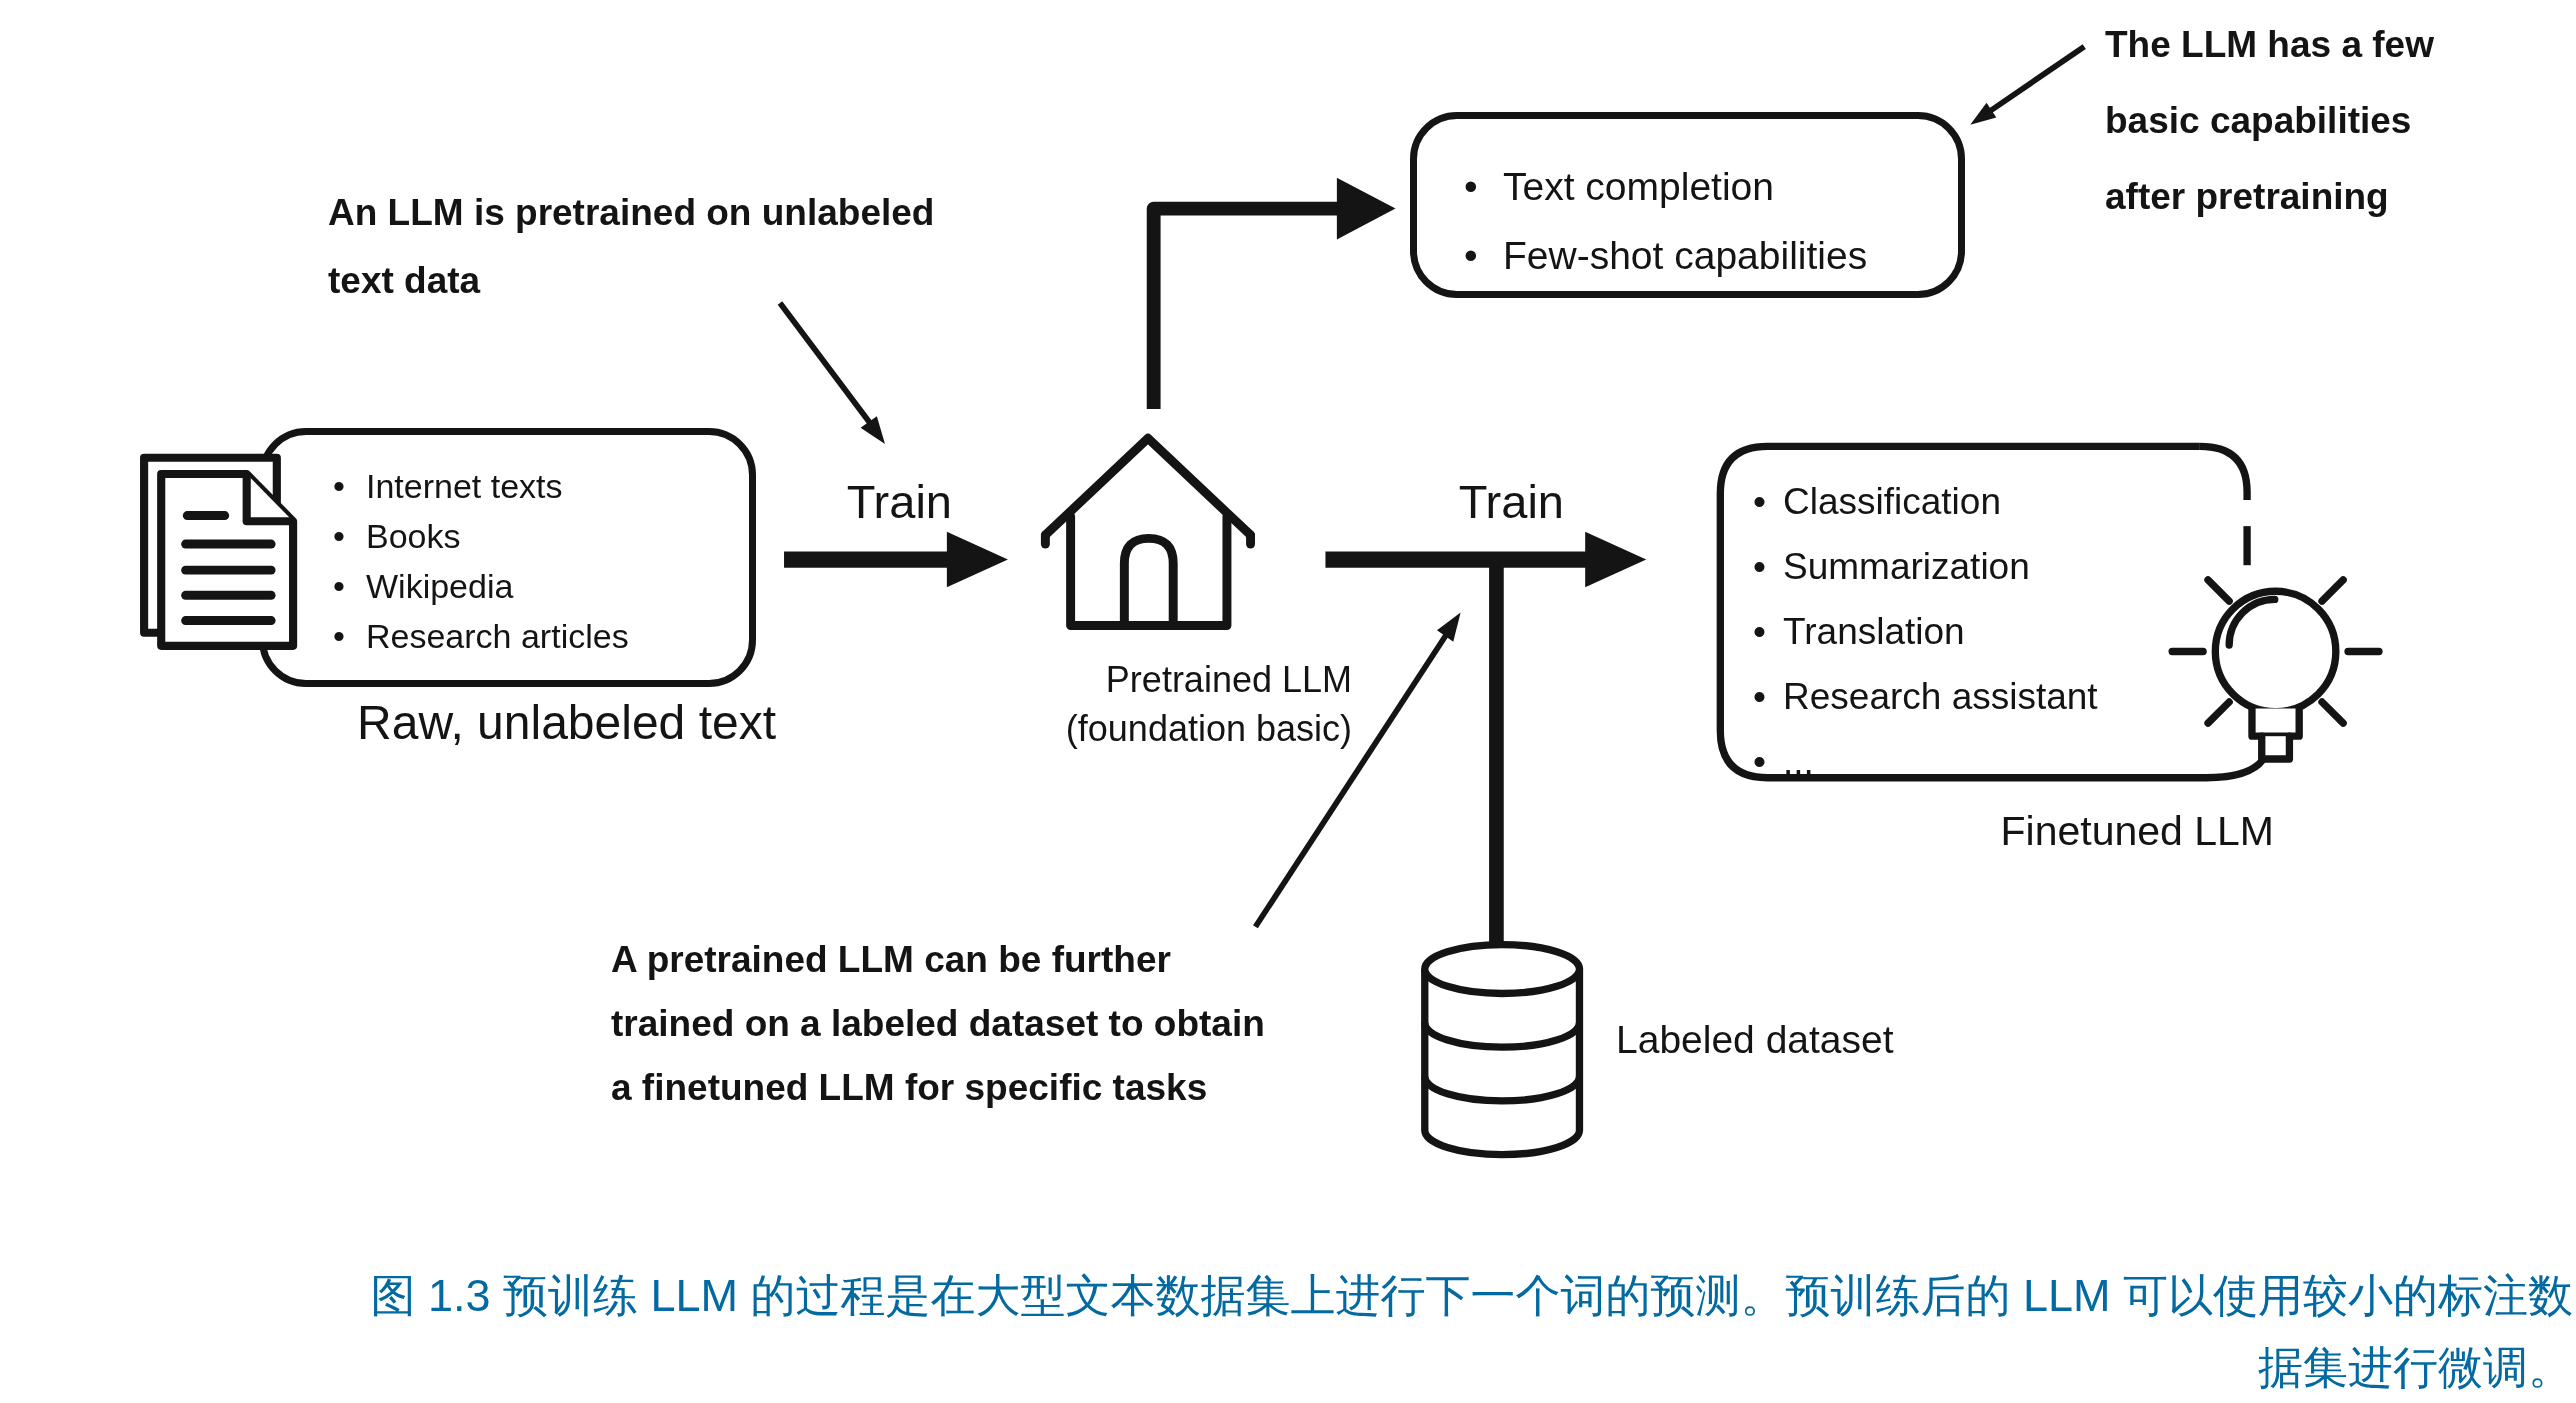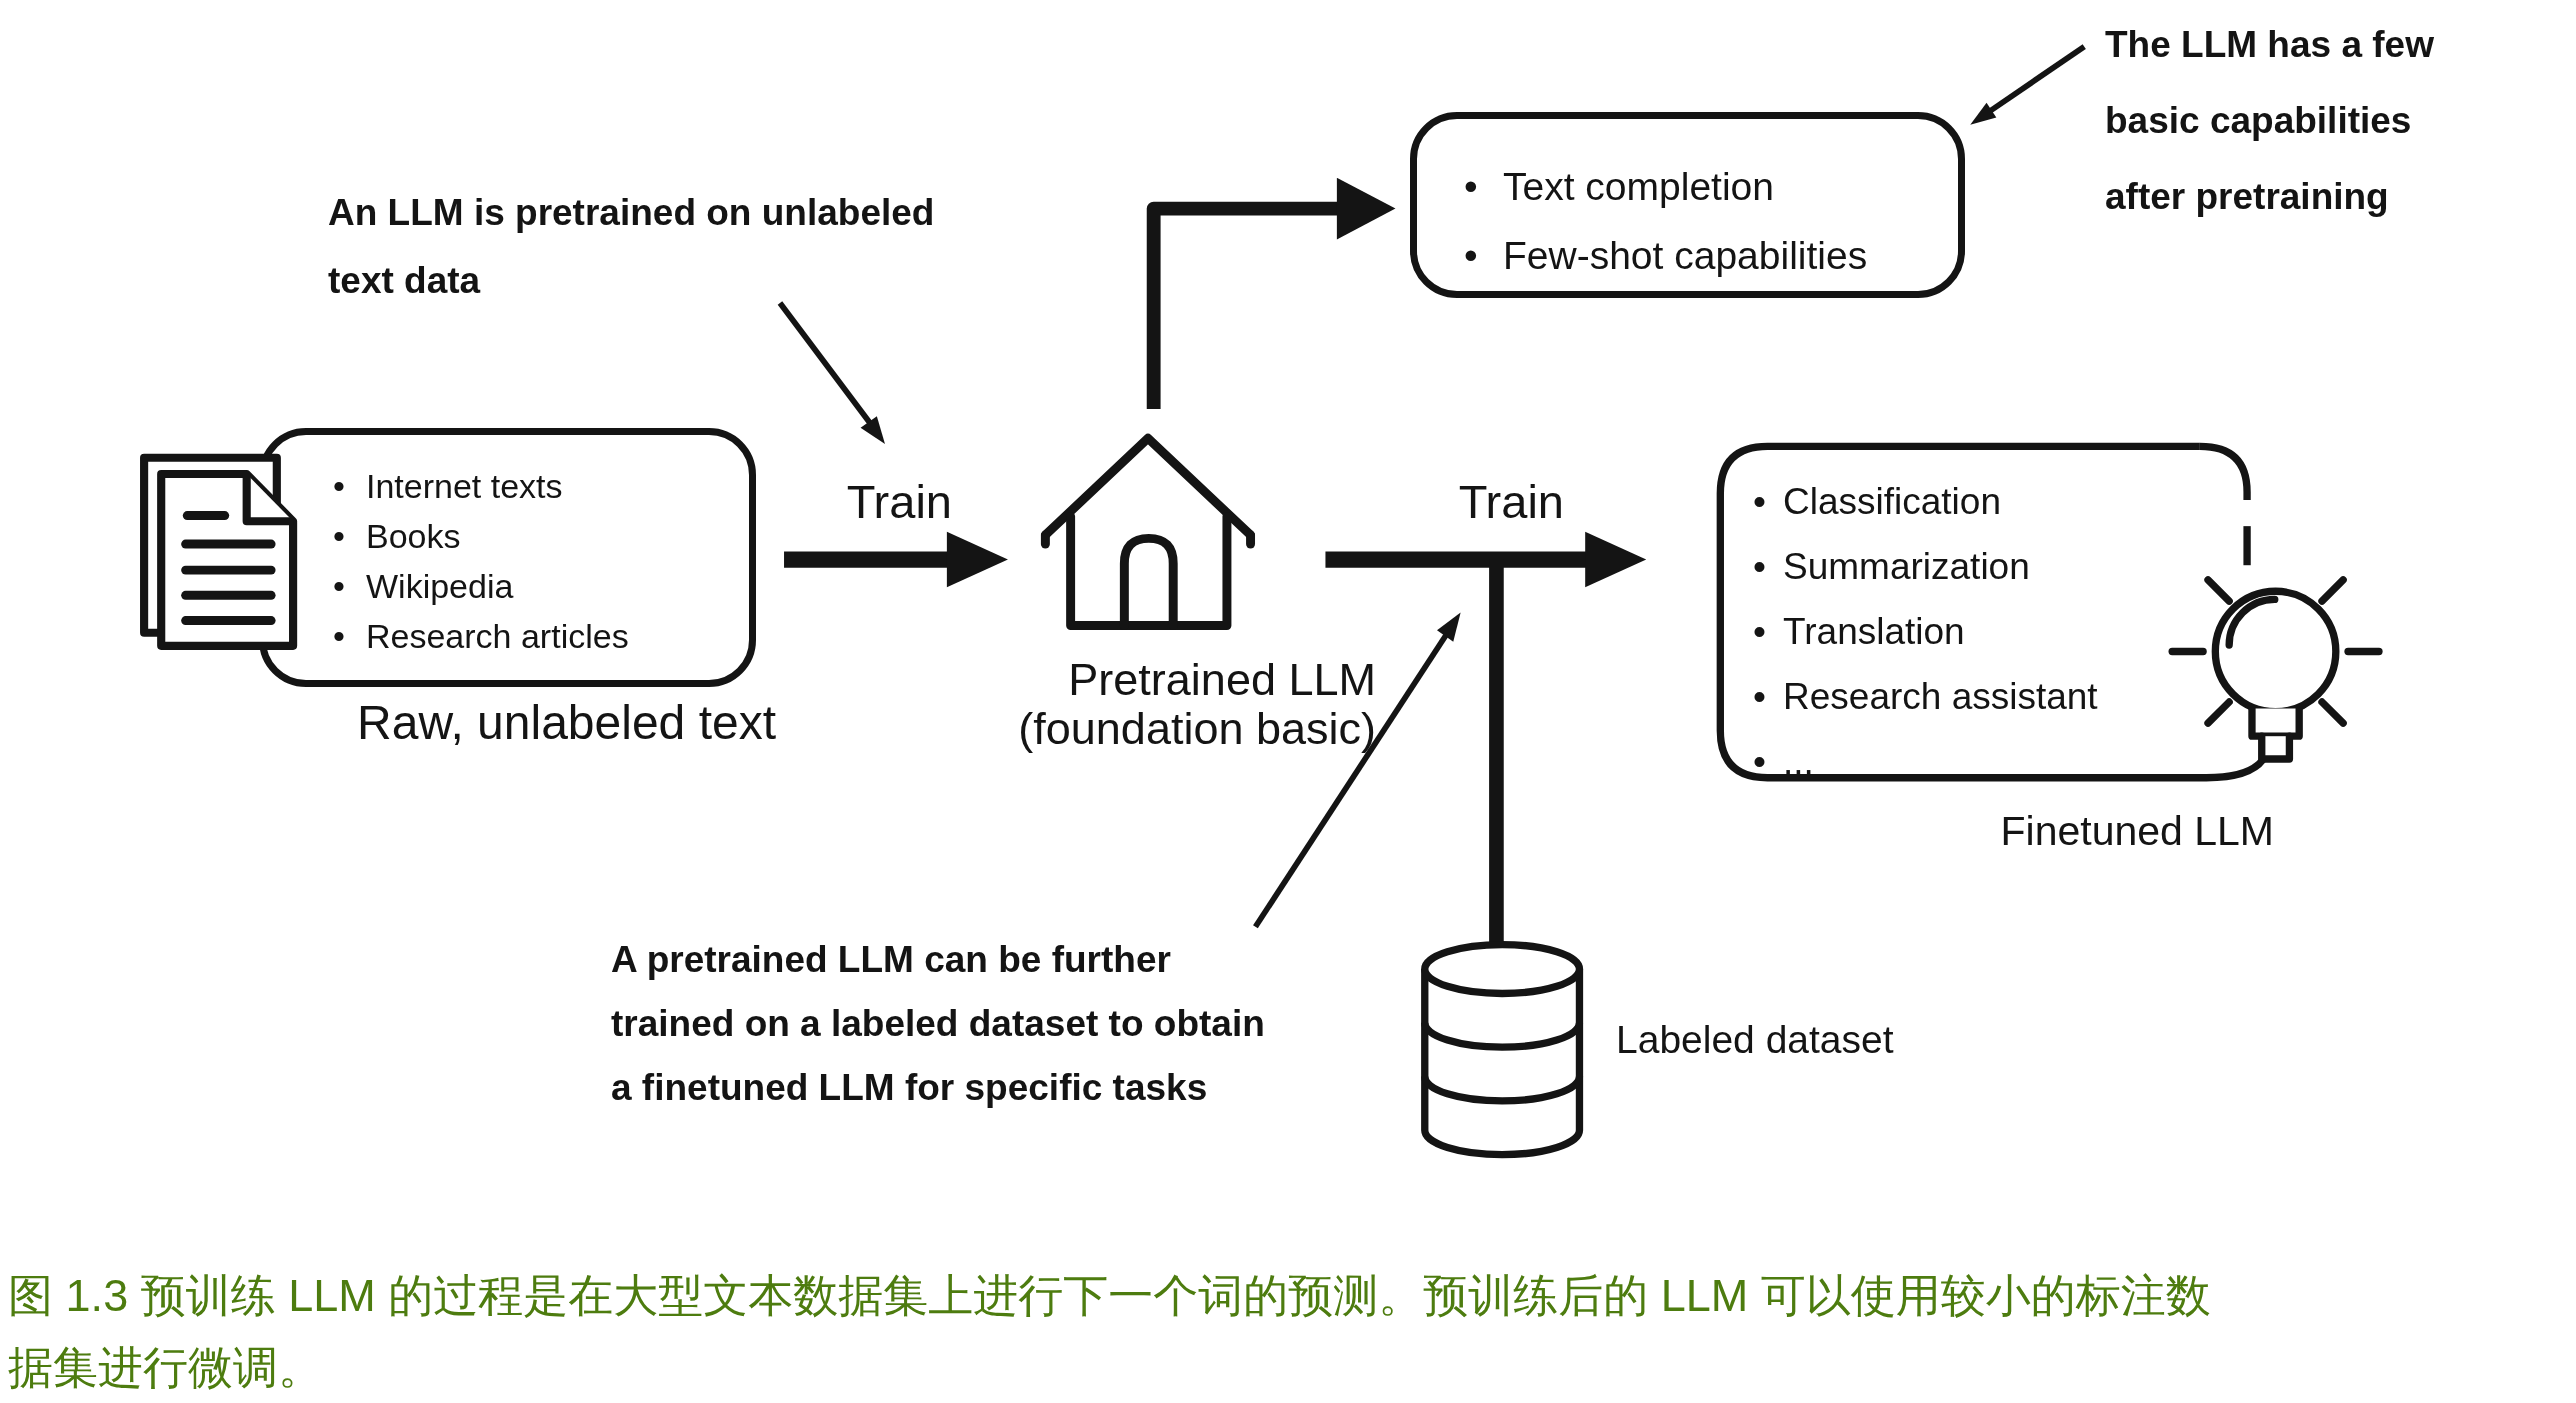--- a/index.html
+++ b/index.html
@@ -93,31 +93,31 @@
       <span>Research assistant</span>
     </div>
     <div class="row">
       <span class="dot" style="width:30px;">•</span>
       <span>...</span>
     </div>
   </div>
 
   <div class="abs cap" style="left:1786px;top:808px;width:488px;font-size:41px;">Finetuned LLM</div>
 
-  <div class="abs cap" style="left:920px;top:655px;width:456px;font-size:45px;line-height:49px;">
+  <div class="abs cap" style="left:896px;top:655px;width:456px;font-size:36px;line-height:49px;">
     <div>Pretrained LLM</div>
     <div>(foundation basic)</div>
   </div>
 
   <div class="abs cap" style="left:814px;top:474px;width:138px;font-size:47px;">Train</div>
   <div class="abs cap" style="left:1426px;top:474px;width:138px;font-size:47px;">Train</div>
 
   <div class="abs" style="left:1616px;top:1018px;font-size:39px;">Labeled dataset</div>
 
-  <div class="abs" style="left:8.1px;top:1260px;width:2565px;font-size:45px;line-height:72px;color:#4d7c0f;">
+  <div class="abs" style="left:8.1px;top:1260px;width:2565px;font-size:45px;line-height:72px;color:#0369a1;text-align:right;">
     <div class="caption-line">图 1.3 预训练 LLM 的过程是在大型文本数据集上进行下一个词的预测。预训练后的 LLM 可以使用较小的标注数</div>
     <div class="caption-line">据集进行微调。</div>
   </div>
 
   <svg width="2576" height="1404" viewBox="0 0 3164 1724">
     <g fill="none" stroke="#141414" stroke-linejoin="round">
 
       <g>
         <line x1="963" y1="687" x2="1168" y2="687" stroke-width="20"></line>
         <polygon points="1163,653 1163,721 1238,687" fill="#141414" stroke="none"></polygon>

